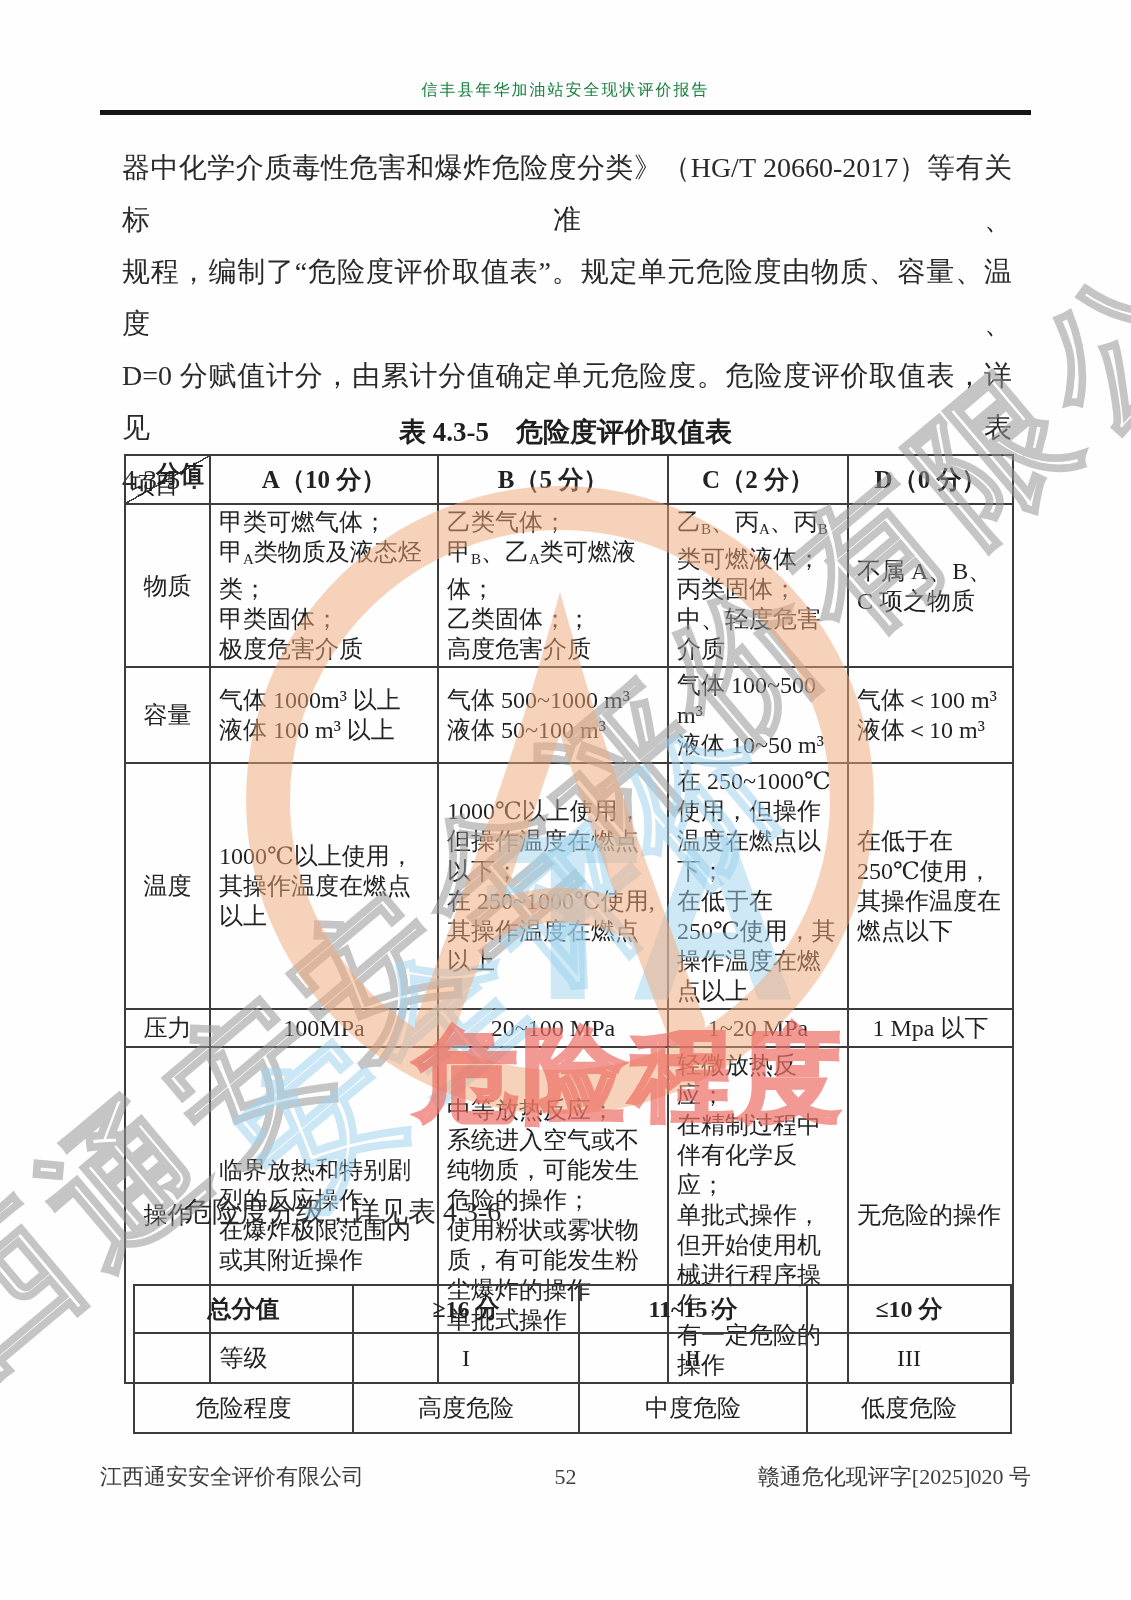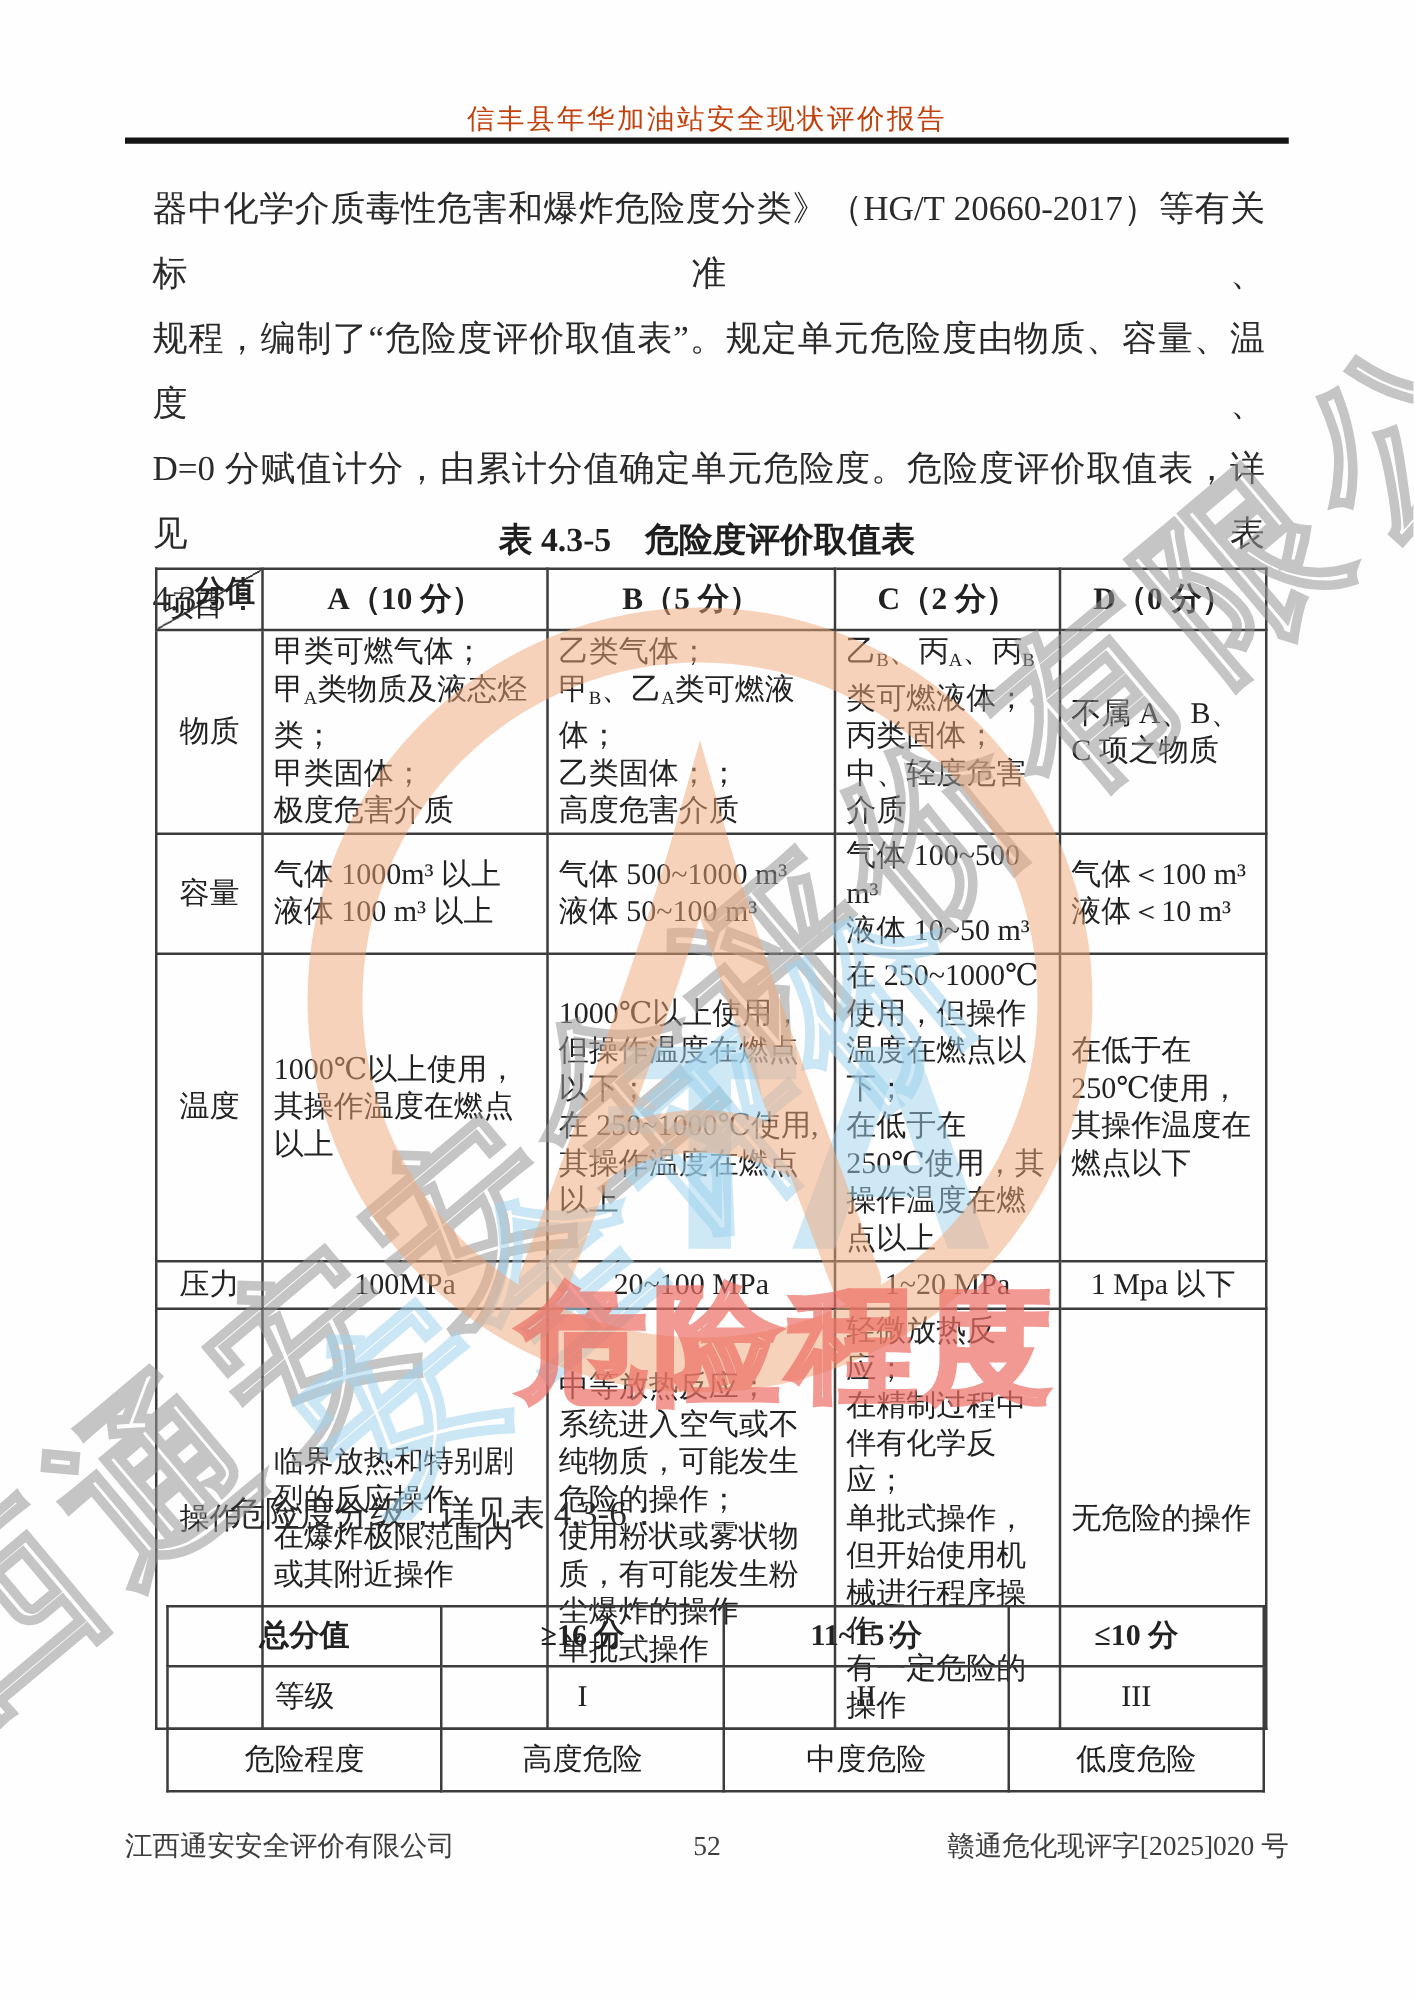--- a/index.html
+++ b/index.html
@@ -6,21 +6,21 @@
   html,body{background:#ffffff}
   body{
     width:1131px;height:1600px;
     font-family:"Liberation Serif","DejaVu Serif",serif;
     color:#222;
   }
   .page{position:relative;width:1131px;height:1600px;background:#fefefe;overflow:hidden}
 
   
   .hdr-title{position:absolute;top:80px;left:0;width:100%;text-align:center;
-    font-size:22px;letter-spacing:2px;color:#c2410c}
+    font-size:16px;letter-spacing:2px;color:#15803d}
   .hdr-rule{position:absolute;top:110px;left:100px;width:931px;height:5px;background:#151515}
 
   
   .para{position:absolute;top:142px;left:122px;width:890px;font-size:28px;color:#2a2a2a}
   .pline{line-height:52px;text-align:justify;text-align-last:justify;white-space:normal}
   .pline.last{text-align-last:left}
 
   
   .tbl-title{position:absolute;left:0;width:100%;text-align:center;font-weight:bold;
     font-size:27px;color:#1e1e1e}

